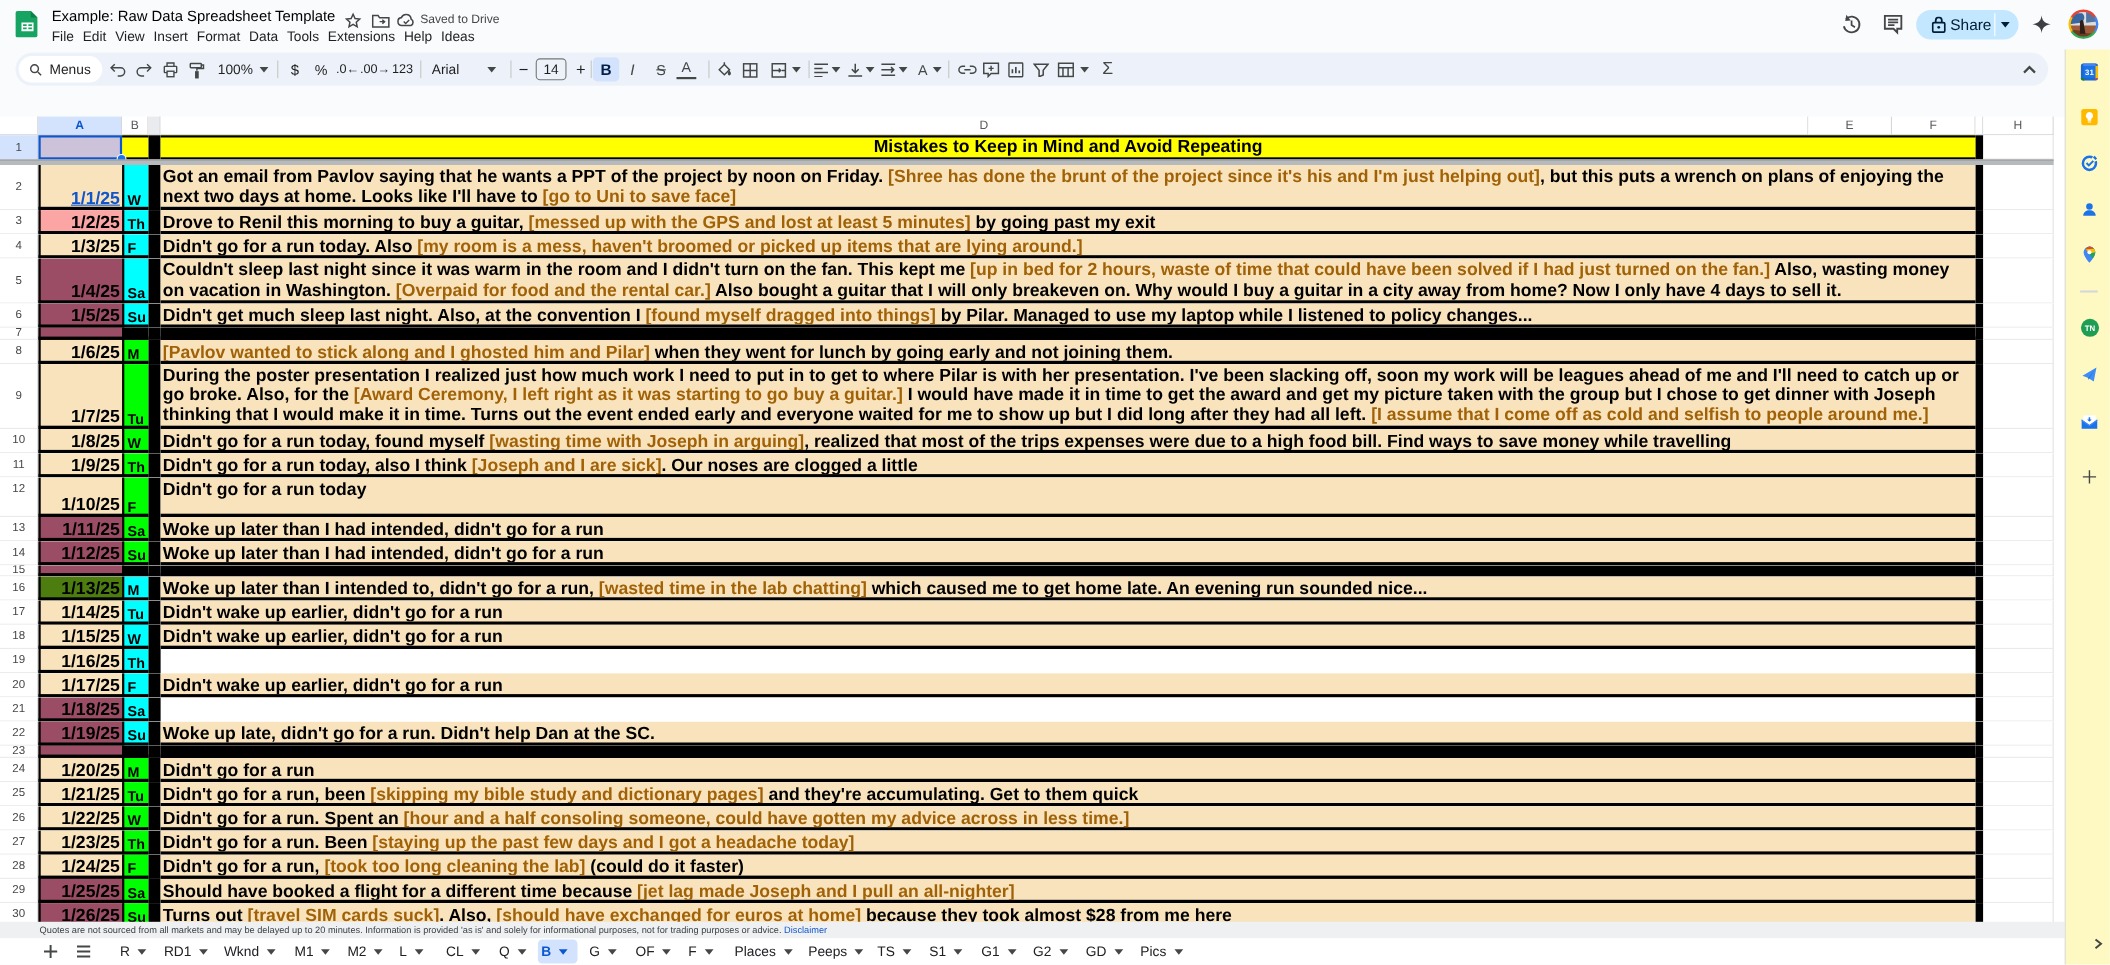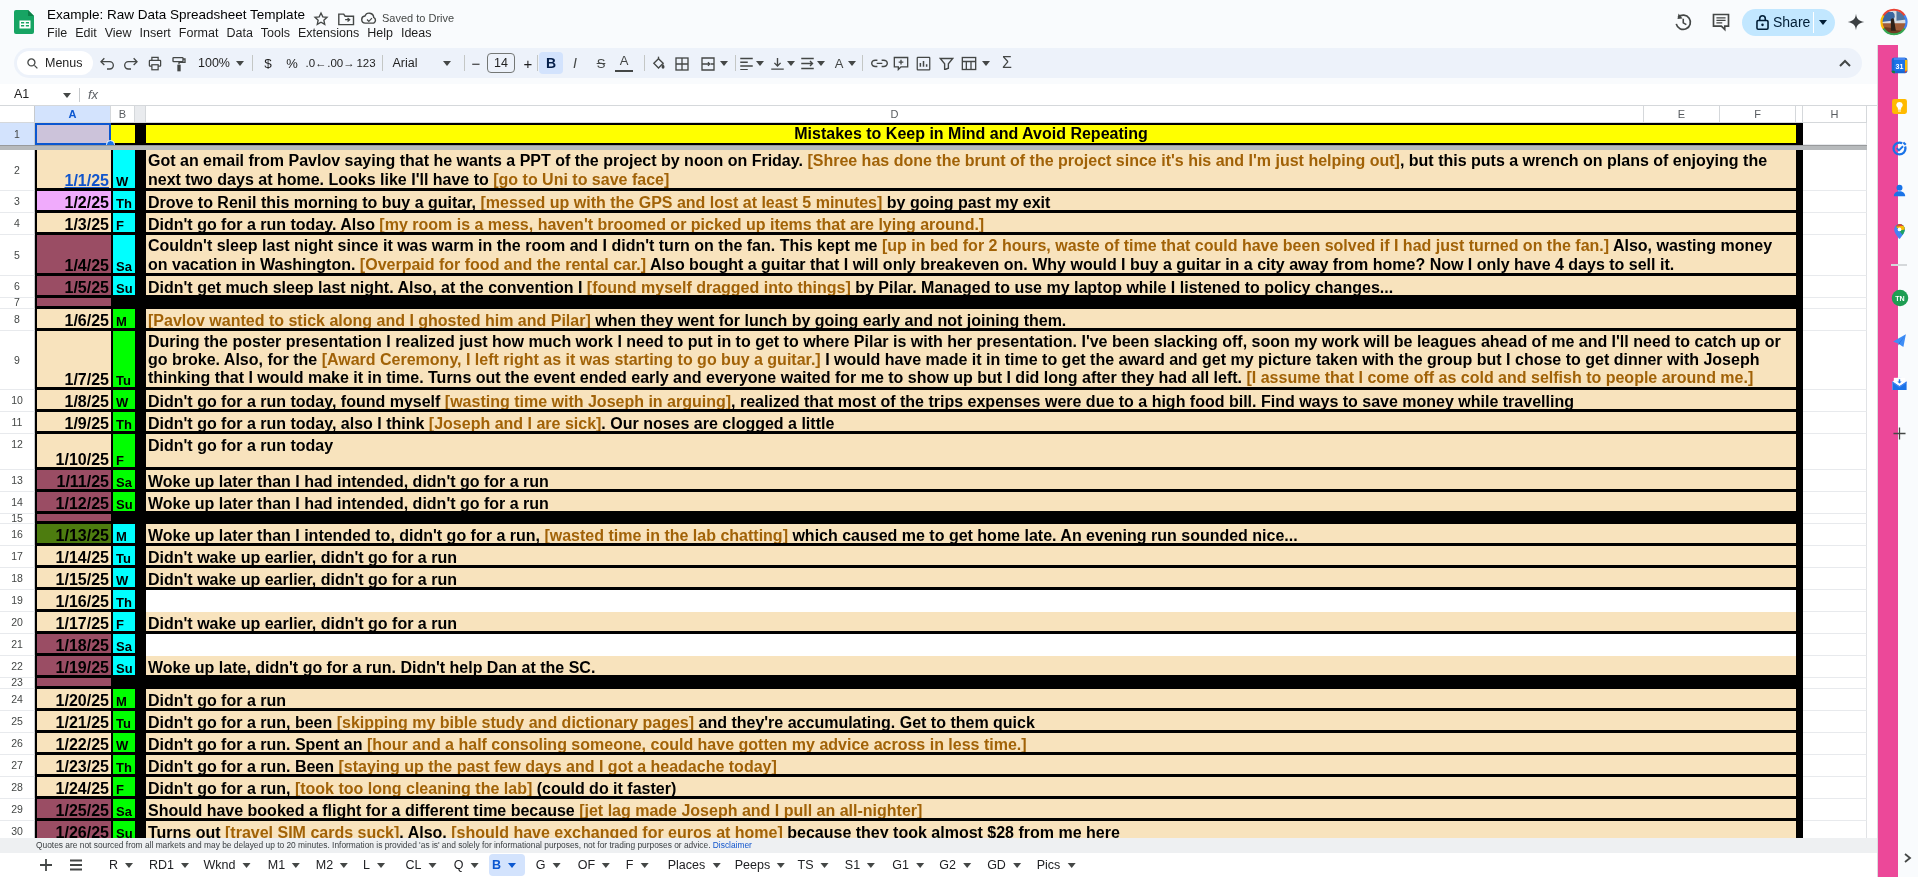--- a/index.html
+++ b/index.html
@@ -48,21 +48,21 @@
 .dl{color:#1155cc;text-decoration:underline}
 .r{color:#a16207}
 
 #disc{position:absolute;left:0;top:838px;width:1877px;height:15px;background:#eef0f2;font-size:8.4px;color:#3c4043;line-height:15px;padding-left:36px}
 #disc a{color:#1155cc;text-decoration:none}
 #tabbar{position:absolute;left:0;top:853px;width:1877px;height:24px;background:#fff}
 .tab{position:absolute;top:0;height:24px;display:flex;align-items:center;gap:7px;font-size:12.5px;color:#202124;transform:translateX(-50%)}
 .tab .car{width:0;height:0;border-left:4px solid transparent;border-right:4px solid transparent;border-top:5px solid #444746}
 #btab{position:absolute;left:489px;top:1px;width:36px;height:22px;background:#d3e3fd;border-radius:4px}
 
-#sidebar{position:absolute;left:1877px;top:45px;width:21px;height:832px;background:#ec4899;border-left:1px solid #dadce0}
+#sidebar{position:absolute;left:1877px;top:45px;width:42px;height:832px;background:#fef9c3;border-left:1px solid #dadce0}
 .sic{position:absolute;left:13px;width:17px;height:17px}
 </style>
 </head>
 <body>
 <div id="app">
 
 <div id="topbar">
 
   <svg class="abs" style="left:14px;top:10px" width="22" height="24" viewBox="0 0 22 24">
     <path d="M2 0 h12 l6 6 v16 a2 2 0 0 1 -2 2 h-16 a2 2 0 0 1 -2 -2 v-20 a2 2 0 0 1 2 -2 z" fill="#17a463"></path>
@@ -240,26 +240,20 @@
       </svg>
   <div class="abs" style="left:968px;top:13px;width:0;height:0;border-left:4px solid transparent;border-right:4px solid transparent;border-top:5px solid #444746"></div>
   <div class="tb" style="left:983px;width:20px;font-size:16px;color:#444746">Σ</div>
   <div class="abs" style="left:1825px;top:11px;width:12px;height:8px">
         <svg width="12" height="8" viewBox="0 0 12 8" fill="none" stroke="#444746" stroke-width="2">
           <path d="M1 7 L6 2 l5 5"></path>
         </svg>
       </div>
 </div>
 
-<div id="fbar">
-  <div id="nbx">A1</div>
-  <div class="abs" style="left:63px;top:9px;width:0;height:0;border-left:4px solid transparent;border-right:4px solid transparent;border-top:5px solid #444746"></div>
-  <div class="abs" style="left:79px;top:4px;width:1px;height:14px;background:#c7cacd"></div>
-  <div id="fx">fx</div>
-</div>
 
 <div id="grid">
   <div id="colhead">
     <div class="chc" style="left:0;width:35px;border-right:1px solid #c7cacd"></div>
     <div class="chc" style="left:35px;width:76px;background:#d3e3fd;color:#0b57d0;font-weight:bold">A</div>
     <div class="chc" style="left:111px;width:24px">B</div>
     <div class="chc" style="left:135px;width:11px;background:#e9ebee"></div>
     <div class="chc" style="left:146px;width:1498px">D</div>
     <div class="chc" style="left:1644px;width:76px">E</div>
     <div class="chc" style="left:1720px;width:76px">F</div>
@@ -288,21 +282,21 @@
 <div class="cb" style="background:#00ffff">
             <span class="day">W</span>
           </div>
 <div class="cc"></div>
 <div class="cd" style="background:#f8e3bd;line-height:18.5px">Got an email from Pavlov saying that he wants a PPT of the project by noon on Friday. <span class="r">[Shree has done the brunt of the project since it's his and I'm just helping out]</span>, but this puts a wrench on plans of enjoying the<br>next two days at home. Looks like I'll have to <span class="r">[go to Uni to save face]</span></div>
 <div class="cg"></div>
 <div class="ch"></div>
 </div>
 <div class="row" style="height:22.0px">
 <div class="gut" style="line-height:21.0px">3</div>
-<div class="ca" style="background:#f0abfc">
+<div class="ca" style="background:#fca5a5">
             <span class="date">1/2/25</span>
           </div>
 <div class="cb" style="background:#00ffff">
             <span class="day">Th</span>
           </div>
 <div class="cc"></div>
 <div class="cd" style="background:#f8e3bd;line-height:19px">Drove to Renil this morning to buy a guitar, <span class="r">[messed up with the GPS and lost at least 5 minutes]</span> by going past my exit</div>
 <div class="cg"></div>
 <div class="ch"></div>
 </div>

